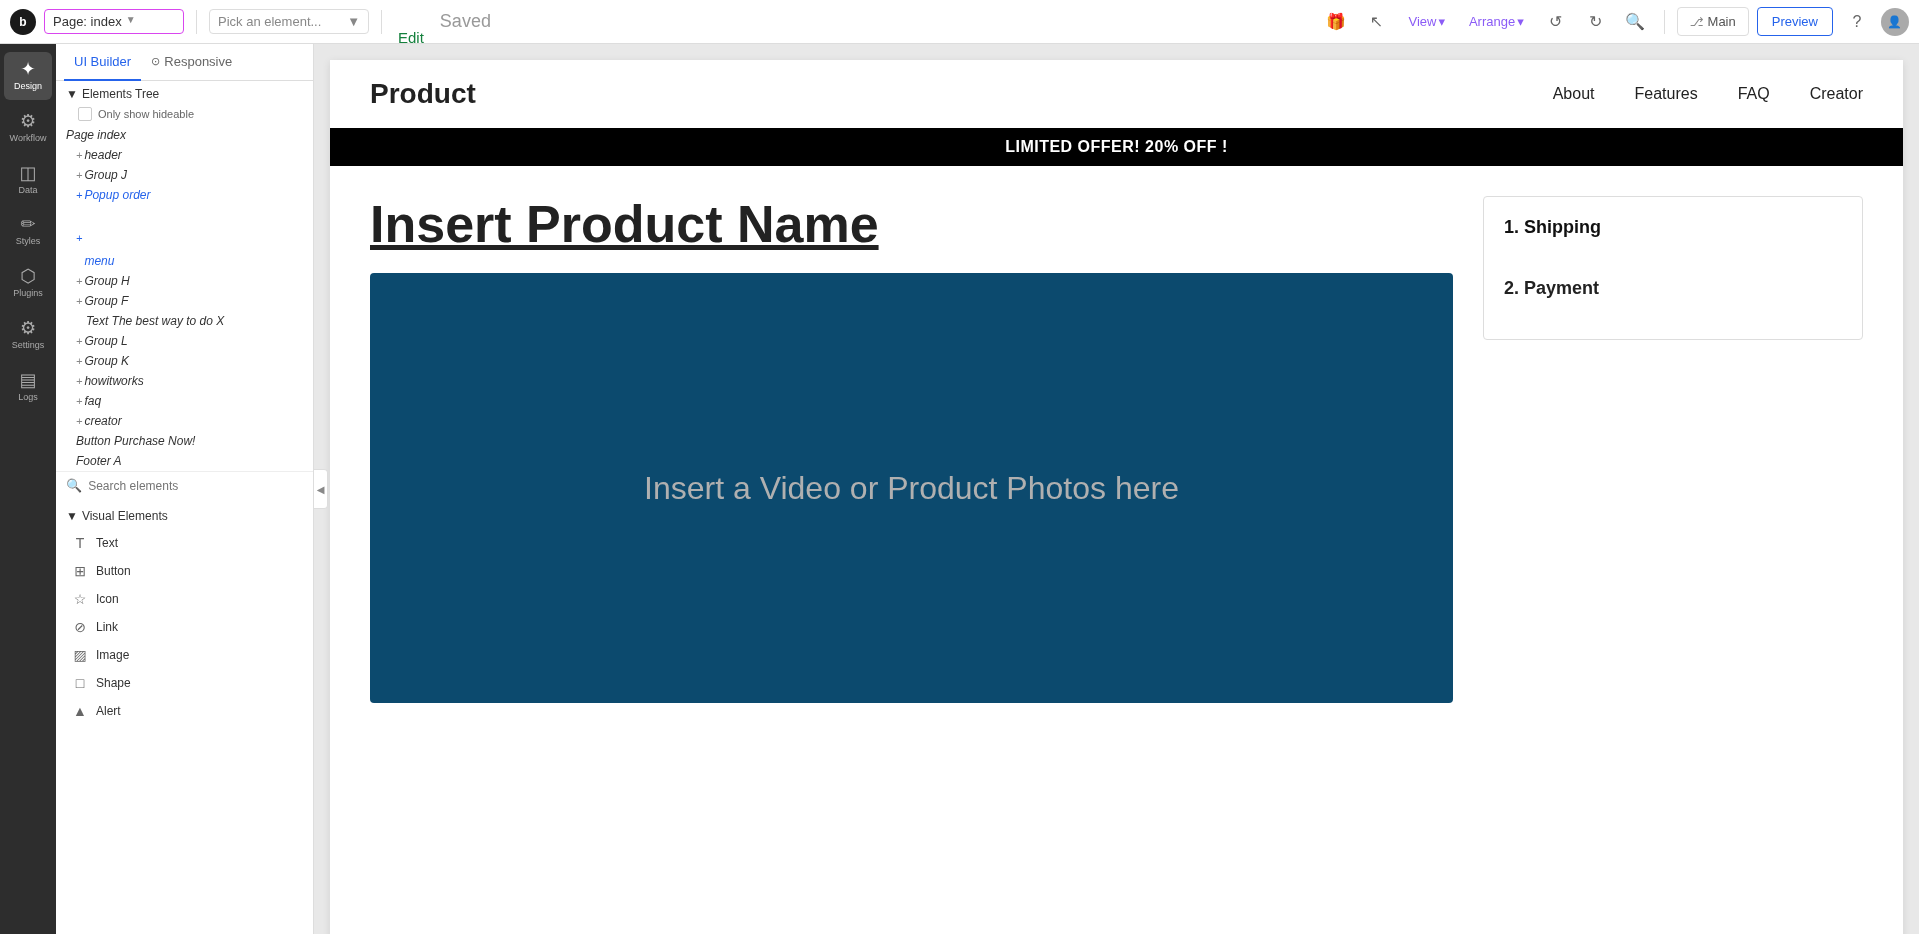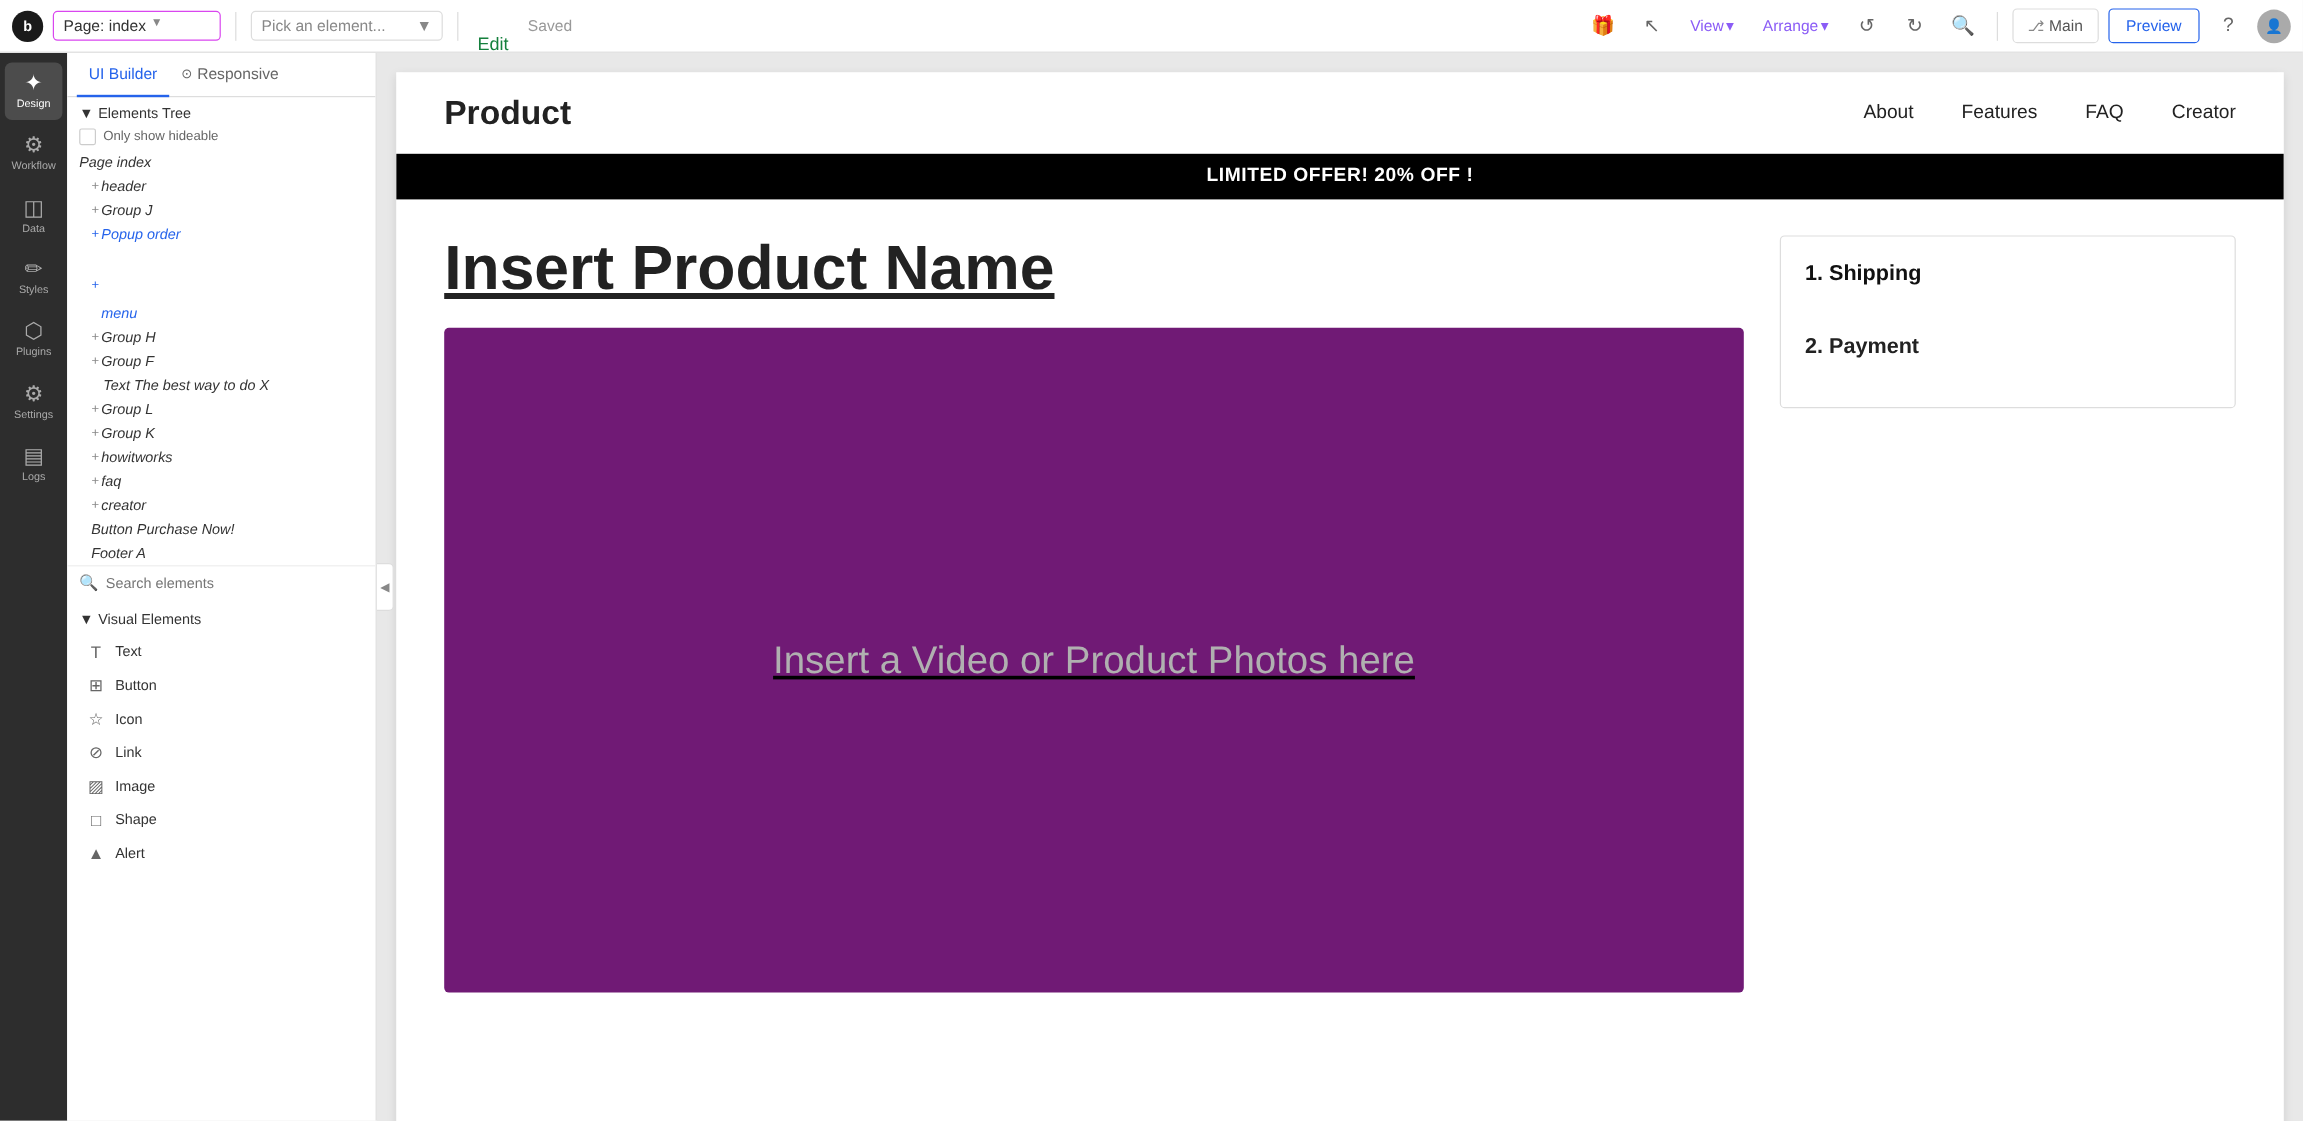--- a/index.html
+++ b/index.html
@@ -33,21 +33,21 @@
     }
     .topbar-page-selector .chevron { color: #888; font-size: 10px; }
     .topbar-divider { width: 1px; height: 24px; background: #ddd; margin: 0 4px; }
     .topbar-pick-element {
       display: flex; align-items: center; gap: 4px;
       border: 1px solid #ddd; border-radius: 4px;
       padding: 4px 8px; cursor: pointer; font-size: 13px;
       color: #888; background: #fff; min-width: 160px;
     }
     .topbar-edit { font-size: 15px; color: #15803d; padding: 0 4px; cursor: pointer; margin-top: 32px; }
-    .topbar-saved { font-size: 13px; color: #999; padding: 0 4px; }
+    .topbar-saved { font-size: 18px; color: #999; padding: 0 4px; }
     .topbar-spacer { flex: 1; }
     .topbar-icon-btn {
       width: 32px; height: 32px; display: flex; align-items: center; justify-content: center;
       cursor: pointer; border-radius: 4px; color: #666; font-size: 16px;
     }
     .topbar-text-btn {
       padding: 4px 8px; font-size: 13px; color: #8b5cf6; cursor: pointer;
       display: flex; align-items: center; gap: 2px;
     }
     .topbar-main-btn {
@@ -118,21 +118,21 @@
     .elements-tree-header {
       display: flex; align-items: center; justify-content: space-between;
       padding: 6px 10px;
     }
     .elements-tree-title {
       font-size: 12px; color: #333; font-weight: 500;
       display: flex; align-items: center; gap: 4px; cursor: pointer;
     }
     .only-hideable {
       display: flex; align-items: center; gap: 6px;
-      font-size: 11px; color: #666; padding: 0 10px 4px;
+      font-size: 11px; color: #666; padding: 0 22px 4px;
     }
     .checkbox-mock {
       width: 14px; height: 14px; border: 1px solid #ccc; border-radius: 2px;
       background: #fff; flex-shrink: 0;
     }
     .tree-list {
       flex: 0 0 auto;
       overflow-y: auto;
       max-height: 360px;
       font-style: italic;
@@ -236,24 +236,24 @@
     .hero-left { flex: 1; }
     .hero-product-title {
       font-size: 52px;
       font-weight: 900;
       color: #222;
       text-decoration: underline;
       line-height: 1.1;
       margin-bottom: 20px;
     }
     .hero-media-placeholder {
-      background: #701a75;
+      background: #0c4a6e;
       border-radius: 4px;
-      height: 554px;
-      display: flex; align-items: center; justify-content: center; text-decoration: underline;
+      height: 430px;
+      display: flex; align-items: center; justify-content: center;
     }
     .hero-media-text {
       font-size: 32px; color: #b0b0b0; text-align: center; line-height: 1.4;
     }
     .hero-right {
       width: 380px;
       flex-shrink: 0;
     }
     .shipping-payment {
       border: 1px solid #ddd;

